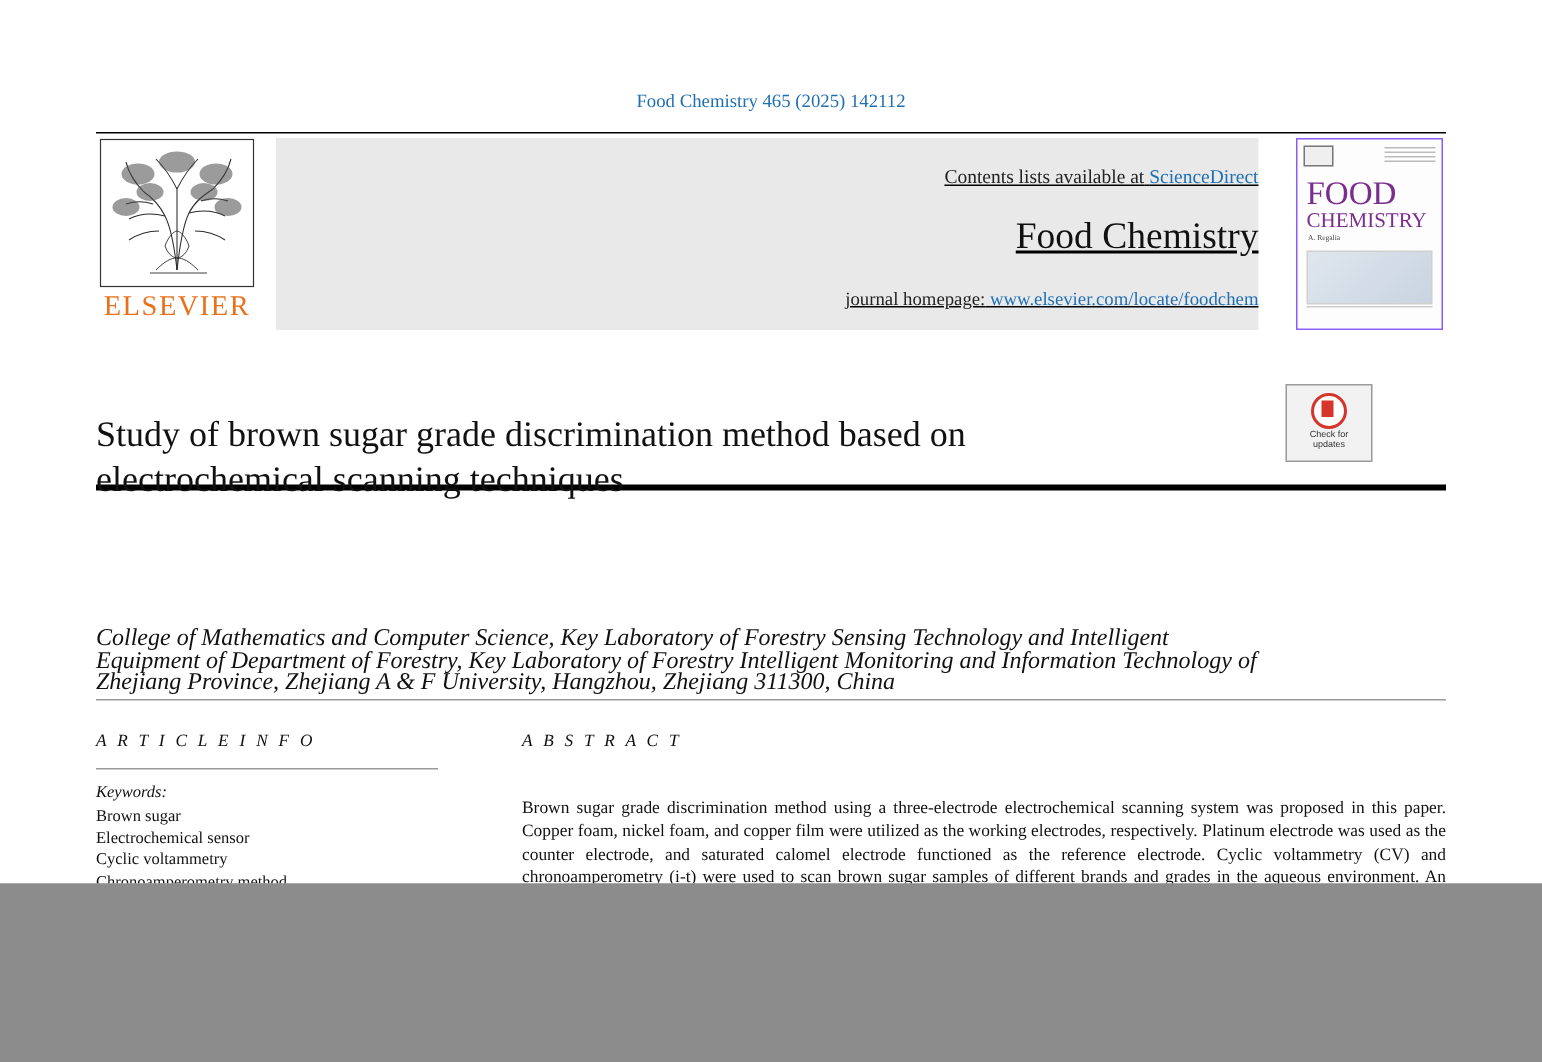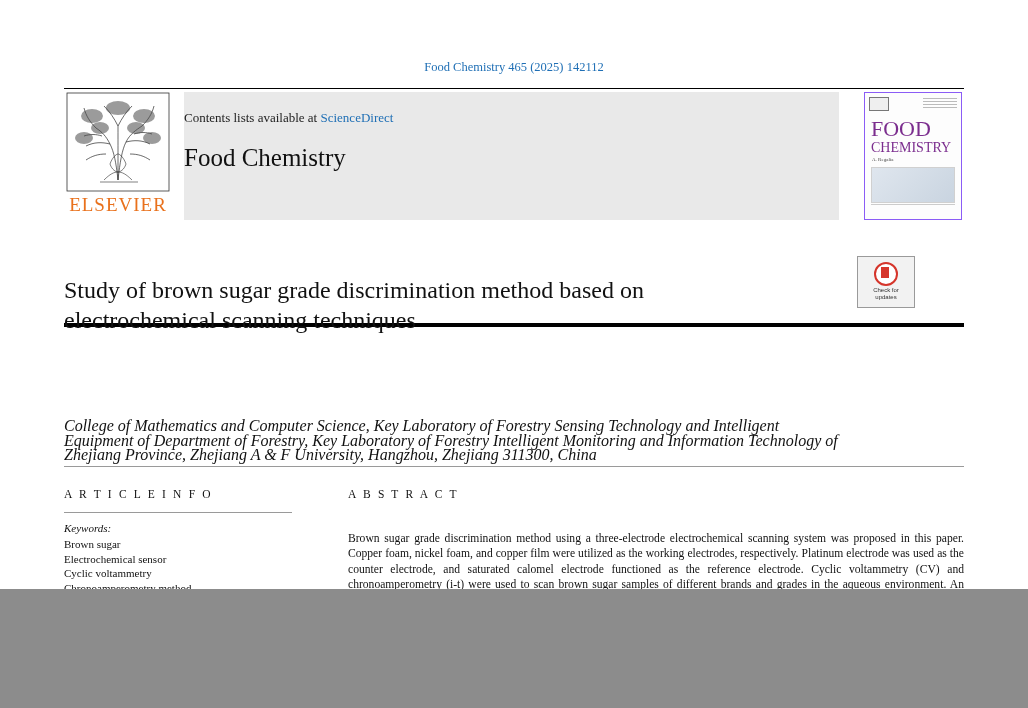--- a/index.html
+++ b/index.html
@@ -66,21 +66,22 @@
     font-size: 19px;
     letter-spacing: 1px;
   }
   .grey-band {
     position: absolute;
     left: 120px;
     top: 3px;
     width: 655px;
     height: 128px;
     background: #e9e9e9;
-    text-align: left;
+    text-align: right;
+    text-decoration: underline;
   }
   .contents-line {
     margin-top: 18px;
     font-size: 13px;
     color: #222;
   }
   .contents-line a { color: #1f6fb5; text-decoration: none; }
   .journal-title {
     margin-top: 18px;
     font-size: 25px;
@@ -255,20 +256,21 @@
     position: absolute;
     left: 0;
     top: 488px;
     width: 232px;
   }
   .secthead {
     font-size: 11.5px;
     letter-spacing: 2.2px;
     color: #111;
     font-family: "Liberation Serif", serif;
+    font-style: italic;
   }
   .kw-rule {
     margin-top: 12px;
     border-top: 1px solid #9a9a9a;
     width: 228px;
   }
   .kw-title {
     margin-top: 9px;
     font-size: 11px;
     font-style: italic;
@@ -353,20 +355,24 @@
         </svg>
         <div class="elsevier-word">ELSEVIER</div>
       </div>
 
       <div class="grey-band">
         <div class="contents-line">
           <span>Contents lists available at</span>
           <a href="#">ScienceDirect</a>
         </div>
         <div class="journal-title">Food Chemistry</div>
+        <div class="homepage-line">
+          <span>journal homepage:</span>
+          <a href="#">www.elsevier.com/locate/foodchem</a>
+        </div>
       </div>
 
       <div class="cover-box">
         <div class="cover-top"></div>
         <div class="cover-right-lines">
           <i></i>
             <i></i>
             <i></i>
             <i></i>
         </div>

